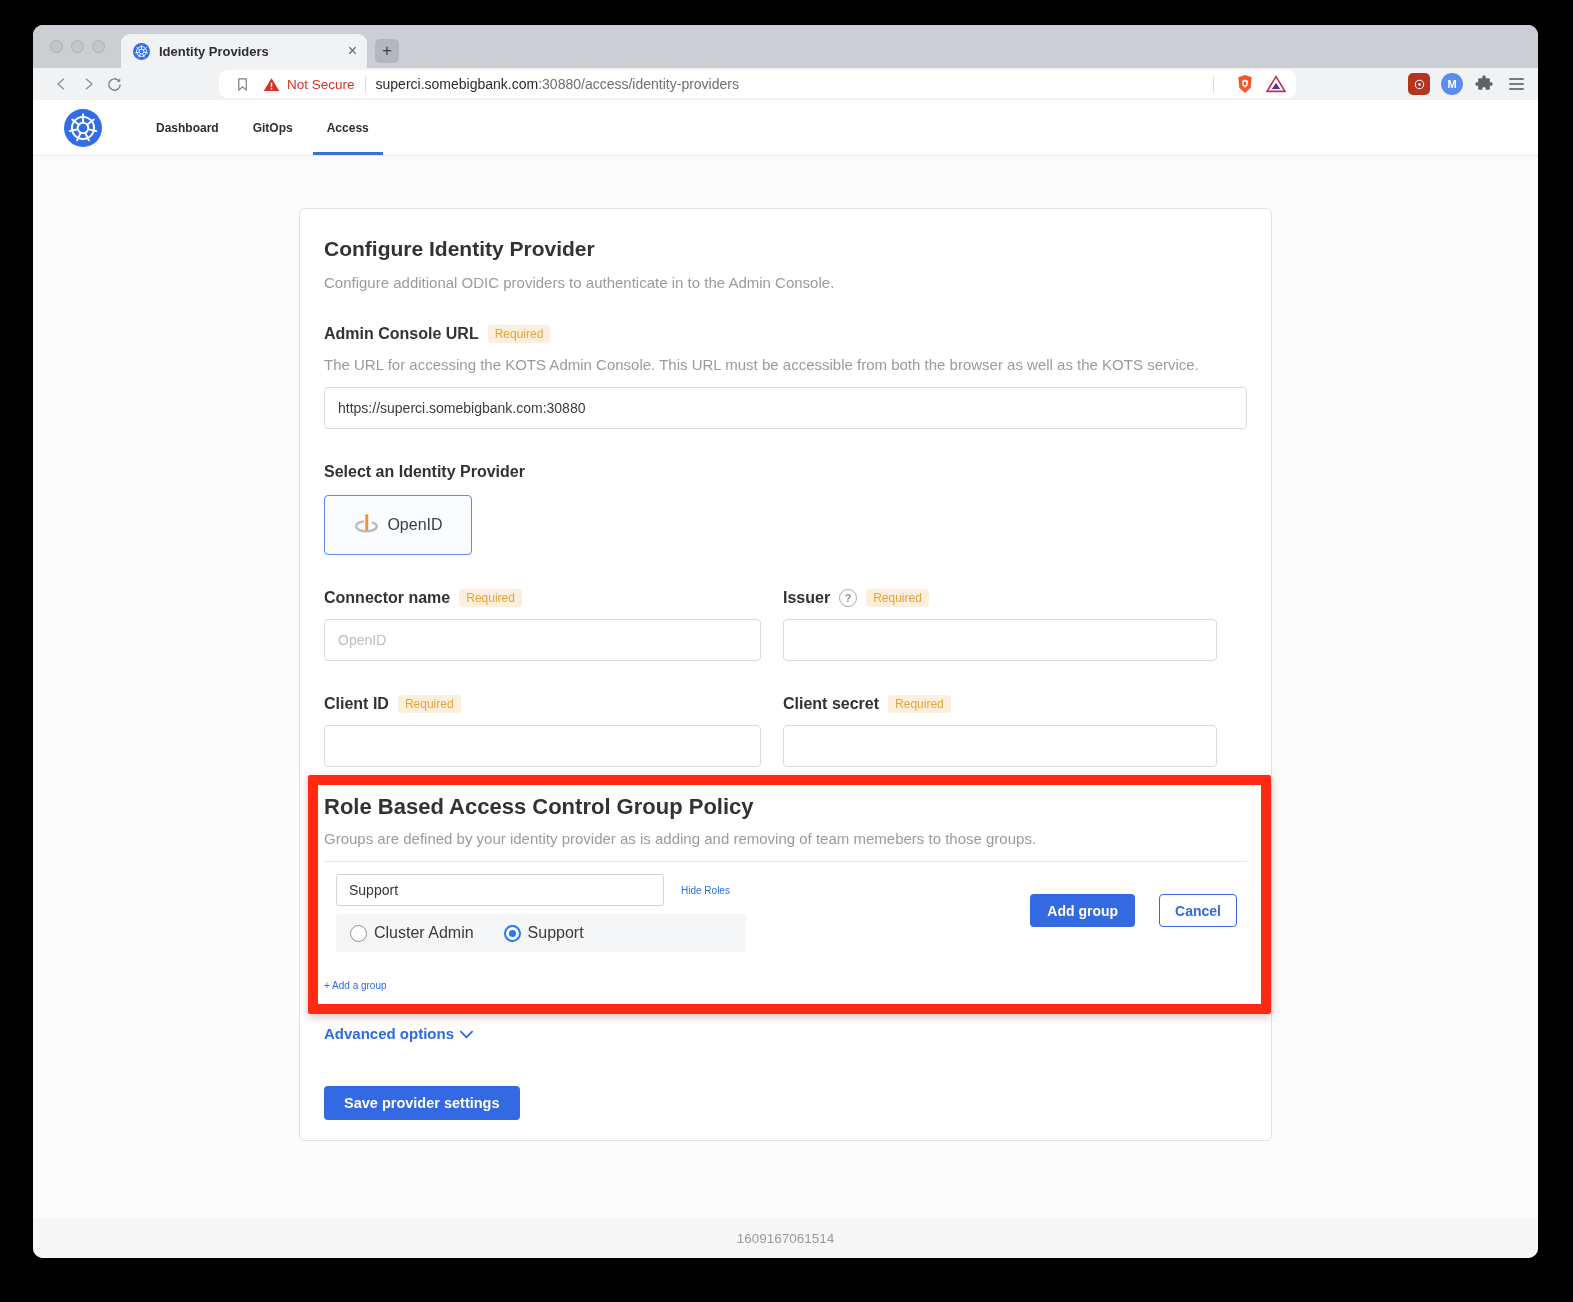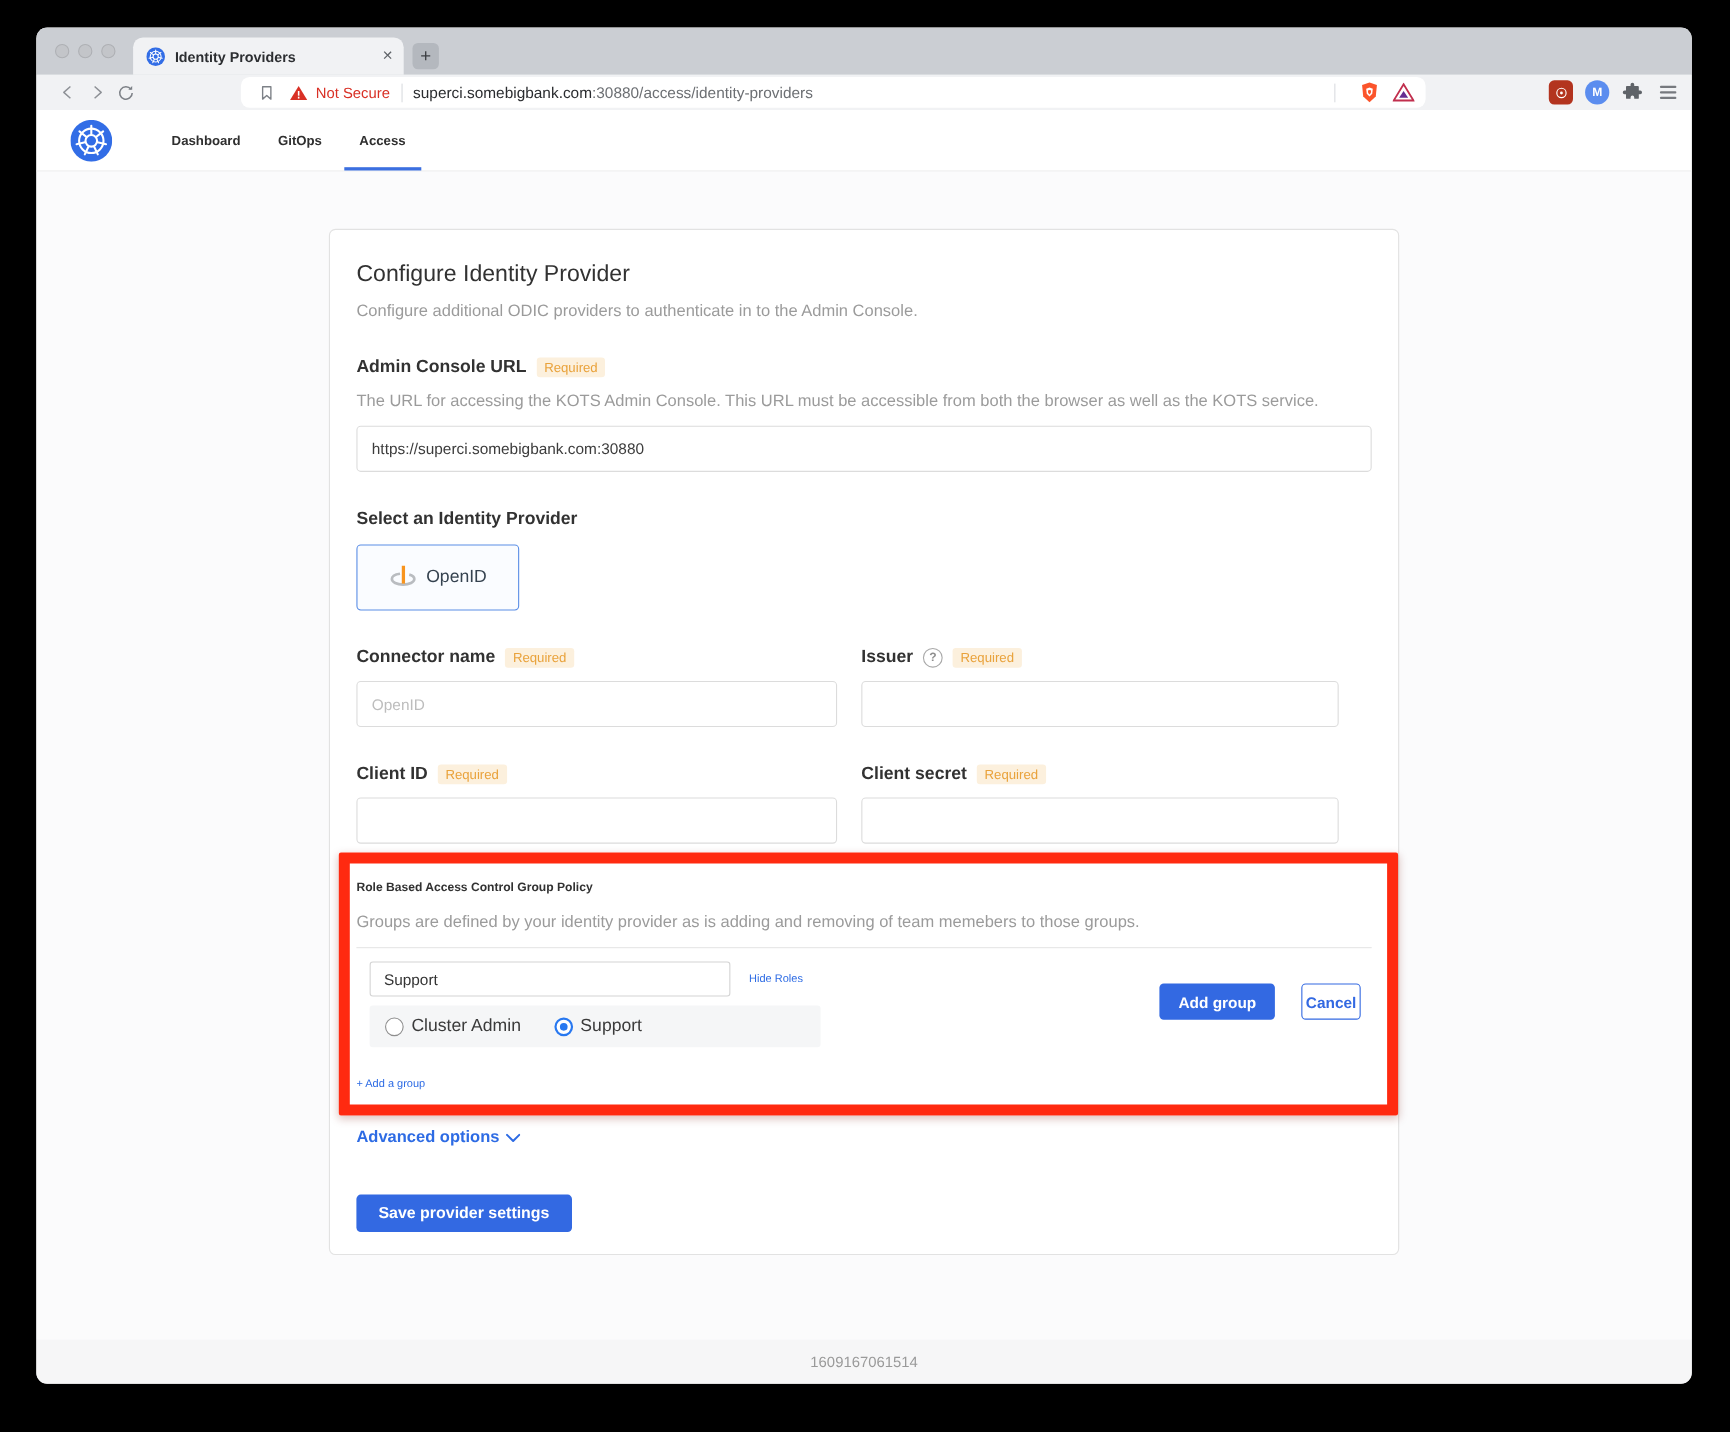--- a/index.html
+++ b/index.html
@@ -40,54 +40,54 @@
   .nav-item { display:flex; align-items:center; padding:0 17px; font-size:12px; font-weight:600; color:#2f2f2f; position:relative; cursor:default; }
   .nav-item.active::after { content:""; position:absolute; left:3px; right:3px; bottom:0; height:3px; background:#3b6fe0; }
   .hdr-right { margin-left:auto; display:flex; align-items:center; gap:21px; }
   .pill-btn { border:1px solid #3c72e8; color:#3c72e8; font-size:13.5px; font-weight:700; border-radius:17px; padding:8px 18px; background:#fff; }
   .logout { font-size:15px; color:#3e3e3e; }
 
   
   .main { flex:1 1 auto; background:#fbfbfc; overflow:hidden; }
   .card { position:relative; width:973px; margin:52px auto 0; background:#fff; border:1px solid #e2e2e2; border-radius:6px; padding:28px 24px 22px; height:933px; }
 
-  .h-title { font-size:21px; font-weight:400; color:#323232; line-height:24px; margin-bottom:12px; }
+  .h-title { font-size:21px; font-weight:700; color:#323232; line-height:24px; margin-bottom:12px; }
   .h-sub   { font-size:15px; color:#9b9b9b; line-height:20px; margin-bottom:30px; }
   .label-row { display:flex; align-items:center; line-height:22px; margin-bottom:10px; gap:9px; }
   .f-label { font-size:16px; font-weight:700; color:#323232; }
   .badge { font-size:12px; color:#e9a23b; background:#fcf0dd; border-radius:3px; padding:3px 7px; line-height:12px; }
   .helptext { font-size:15px; color:#9b9b9b; line-height:20px; margin-bottom:12px; }
   .txt-input { width:100%; height:42px; border:1px solid #dcdcdc; border-radius:4px; padding:0 13px; font-size:14px; color:#3c3c3c; font-family:inherit; outline:none; background:#fff; }
   .txt-input::placeholder { color:#bdbdbd; }
   .mb32 { margin-bottom:32px; }
   .h-section { font-size:16px; font-weight:700; color:#323232; line-height:22px; margin-bottom:12px; }
 
   .provider-card { width:148px; height:60px; border:1px solid #5a8ee6; background:#fafcff; border-radius:4px; display:flex; align-items:center; justify-content:center; gap:8px; margin-bottom:32px; }
   .provider-name { font-size:16px; color:#35424f; }
 
   .field-grid { display:grid; grid-template-columns:437px 434px; column-gap:22px; row-gap:32px; margin-bottom:28px; }
   .help-circle { width:18px; height:18px; border:1.5px solid #a9a9a9; border-radius:50%; color:#8f8f8f; font-size:11px; font-weight:700; display:flex; align-items:center; justify-content:center; }
 
-  .rbac-head { font-size:11px; font-weight:700; color:#323232; line-height:24px; margin-bottom:10px; }
+  .rbac-head { font-size:22px; font-weight:700; color:#323232; line-height:24px; margin-bottom:10px; }
   .rbac-sub  { font-size:15px; color:#9b9b9b; line-height:20px; margin-bottom:12px; }
   .divider { height:1px; background:#e6e6e6; }
   .editor { display:flex; align-items:flex-start; padding-top:12px; margin-left:12px; }
   .editor-left { flex:1; }
   .group-row { display:flex; align-items:center; }
   .group-input { width:328px; height:32px; border:1px solid #d4d4d4; border-radius:3px; padding:0 12px; font-size:14px; color:#343434; font-family:inherit; outline:none; }
   .link { color:#2d6be4; font-size:10px; text-decoration:none; }
   .hide-roles { margin-left:17px; }
   .radio-panel { margin-top:8px; width:410px; height:38px; background:#f5f6f7; border-radius:3px; display:flex; align-items:center; gap:30px; padding:0 14px; }
   .radio { display:flex; align-items:center; gap:7px; font-size:16px; color:#3a3a3a; cursor:default; }
   .rdot { width:17px; height:17px; border-radius:50%; border:1.5px solid #8e8e8e; background:#fff; position:relative; }
   .radio.active .rdot { border:2px solid #2878f0; }
   .radio.active .rdot::after { content:""; position:absolute; left:50%; top:50%; width:7px; height:7px; margin:-3.5px 0 0 -3.5px; border-radius:50%; background:#2878f0; }
   .editor-actions { display:flex; gap:24px; margin-top:20px; margin-right:10px; }
   .btn-primary { background:#3369e2; color:#fff; font-size:14px; font-weight:700; border:none; border-radius:4px; padding:0 17px; height:33px; font-family:inherit; }
-  .btn-outline { background:#fff; color:#3369e2; font-size:14px; font-weight:700; border:1px solid #3369e2; border-radius:4px; padding:0 3px; height:33px; font-family:inherit; }
+  .btn-outline { background:#fff; color:#3369e2; font-size:14px; font-weight:700; border:1px solid #3369e2; border-radius:4px; padding:0 15px; height:33px; font-family:inherit; }
   .addgroup-link { display:inline-block; margin-top:24px; line-height:20px; }
   .advanced { display:flex; align-items:center; gap:6px; margin-top:28px; line-height:20px; font-size:15px; font-weight:600; color:#2d6be4; }
   .save-btn { display:inline-block; margin-top:42px; height:34px; padding:0 20px; background:#3369e2; color:#fff; font-size:14.5px; font-weight:700; border:none; border-radius:4px; font-family:inherit; }
 
   .highlight-box { position:absolute; left:8px; top:566px; width:963px; height:239px; border:10px solid #ff2a10; border-radius:2px; pointer-events:none; z-index:6; box-shadow:0 3px 8px rgba(120,20,5,.25); }
 
   .footer { flex:0 0 40px; background:#f6f6f7; display:flex; align-items:center; justify-content:center; font-size:13.5px; color:#9a9a9a; }
 </style>
 </head>
 <body>

